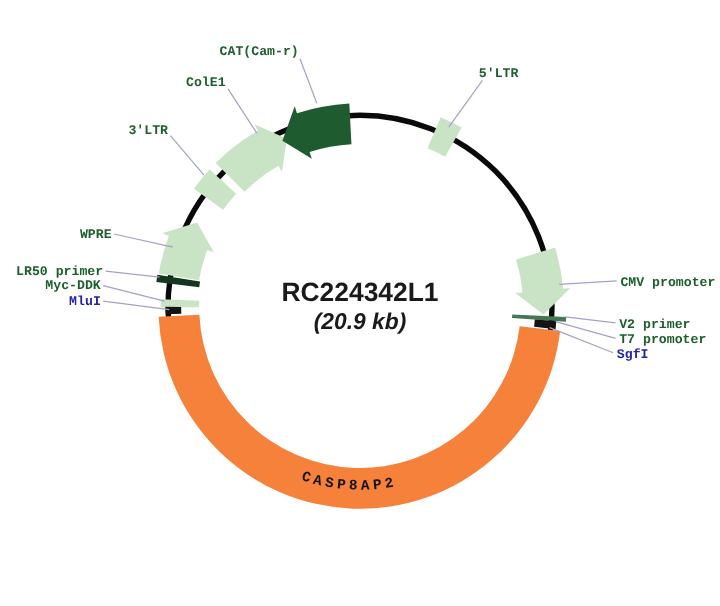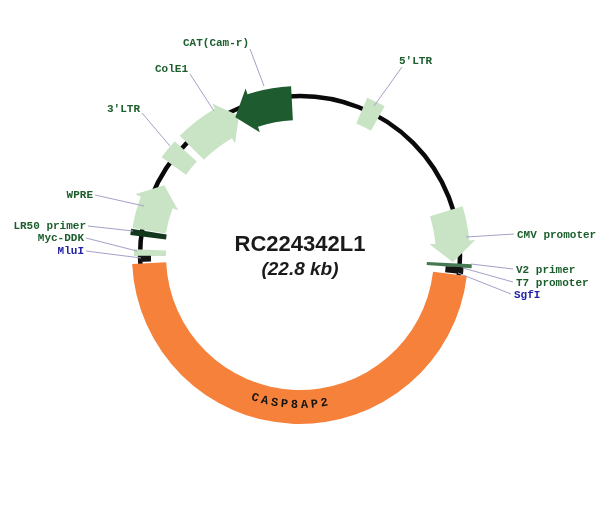--- a/index.html
+++ b/index.html
@@ -51,15 +51,15 @@
       <text x="84" y="254" fill="#2323a8" text-anchor="end" font-size="11" font-weight="bold">MluI</text>
       <line x1="513" y1="269" x2="471" y2="264" stroke="#a4a1c8" stroke-width="1"></line>
       <text x="516" y="273" fill="#1c5e2c" text-anchor="start" font-size="11" font-weight="bold">V2 primer</text>
       <line x1="513" y1="282" x2="463" y2="268" stroke="#a4a1c8" stroke-width="1"></line>
       <text x="516" y="286" fill="#1c5e2c" text-anchor="start" font-size="11" font-weight="bold">T7 promoter</text>
       <line x1="511" y1="294" x2="458" y2="273" stroke="#a4a1c8" stroke-width="1"></line>
       <text x="514" y="298" fill="#2323a8" text-anchor="start" font-size="11" font-weight="bold">SgfI</text>
     </svg>
   <div class="titles">
     <div class="map-title">RC224342L1</div>
-    <div class="map-size">(22.8 kb)</div>
+    <div class="map-size">(20.9 kb)</div>
   </div>
 </div>
 
 </body></html>

